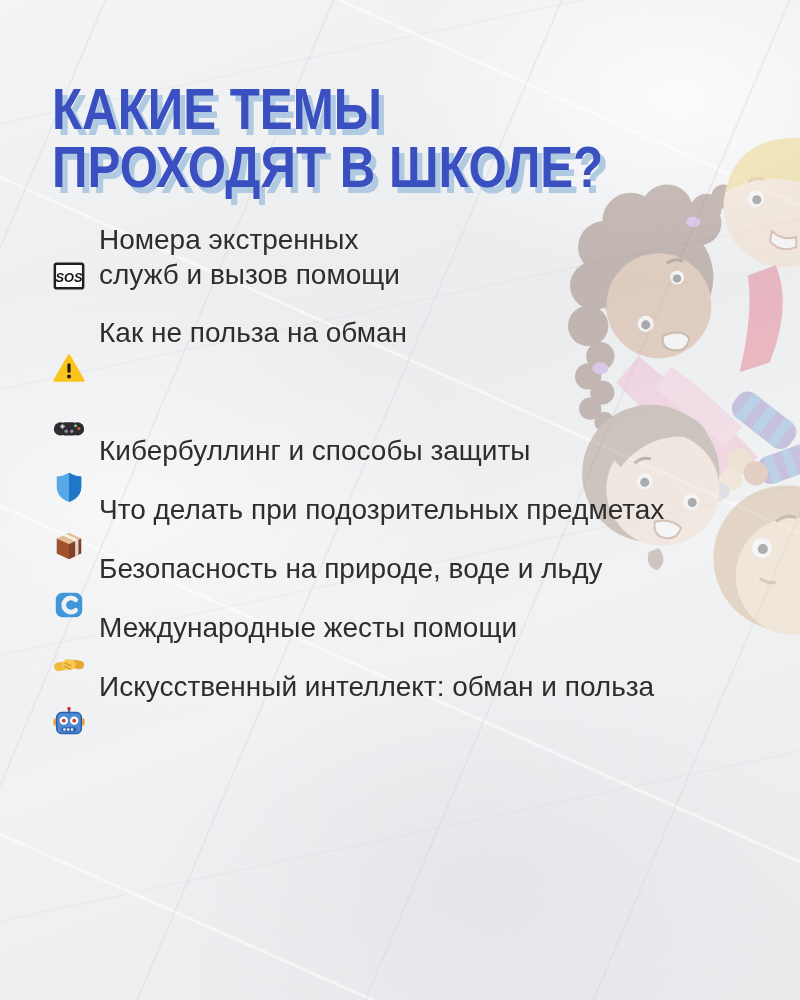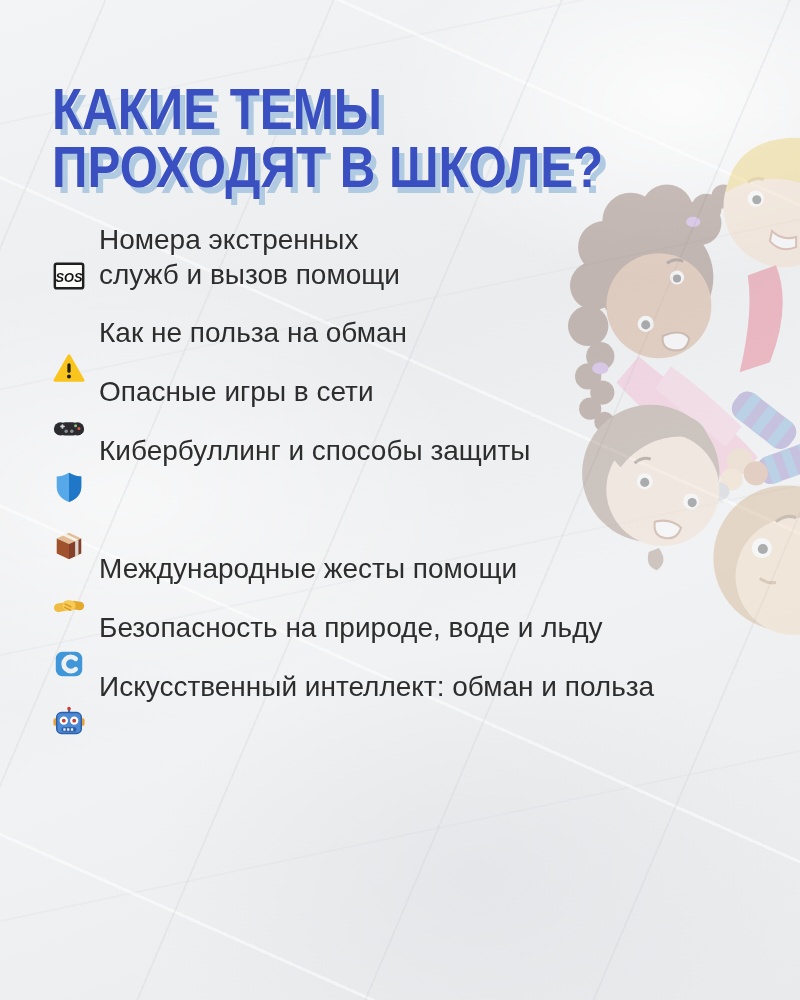--- a/index.html
+++ b/index.html
@@ -164,21 +164,20 @@
               <circle cx="27" cy="19" r="7" fill="#2b2b30"></circle>
             <rect x="8" y="12" width="20" height="14" rx="6" fill="#2b2b30"></rect>
             <rect x="8.6" y="15.4" width="5" height="1.9" rx="0.9" fill="#cfd3d8"></rect>
             <rect x="10.1" y="13.9" width="1.9" height="5" rx="0.9" fill="#cfd3d8"></rect>
             <circle cx="25" cy="15.5" r="1.6" fill="#7dc87d"></circle>
               <circle cx="28.5" cy="18.5" r="1.6" fill="#d85a4a"></circle>
             <circle cx="15" cy="21.5" r="1.8" fill="#8a8f96"></circle>
               <circle cx="21" cy="21.5" r="1.8" fill="#8a8f96"></circle>
           </svg>
         </span>
-        <span>Опасные игры в сети</span>
       </li>
 
       <li class="topic">
         <span class="icon">
           <svg viewBox="0 0 36 36">
             <path d="M18 3 C23 6 28 7 31 7 V18 C31 26 25 31.5 18 34 C11 31.5 5 26 5 18 V7 C8 7 13 6 18 3 Z" fill="#57a8e8"></path>
             <path d="M18 3 C23 6 28 7 31 7 V18 C31 26 25 31.5 18 34 Z" fill="#2077c8"></path>
           </svg>
         </span>
         <span>Кибербуллинг и способы защиты</span>
@@ -187,42 +186,43 @@
       <li class="topic">
         <span class="icon">
           <svg viewBox="0 0 36 36">
             <path d="M18 4 L31 10 L18 16 L5 10 Z" fill="#e3bd95"></path>
             <path d="M5 10 L18 16 V32 L5 26 Z" fill="#a0522d"></path>
             <path d="M31 10 L18 16 V32 L31 26 Z" fill="#84402a"></path>
             <path d="M11.5 7 L24.5 13 L28 11.4 L15 5.4 Z" fill="#f5f2ec"></path>
             <path d="M24.5 13 V29.4 L28 27.8 V11.4 Z" fill="#ddd8cf"></path>
           </svg>
         </span>
+        <span>Что делать при подозрительных предметах</span>
+      </li>
+
+      <li class="topic">
+        <span class="icon">
+          <svg viewBox="0 0 36 36">
+            <rect x="4" y="5" width="28" height="26" rx="7" fill="#3f96d9"></rect>
+            <path d="M25 12.5 a7.5 7.5 0 1 0 0 11" stroke="#eef0f1" stroke-width="5" fill="none" stroke-linecap="round"></path>
+          </svg>
+        </span>
+        <span>Безопасность на природе, воде и льду</span>
       </li>
 
       <li class="topic">
         <span class="icon">
           <svg viewBox="0 0 36 36">
             <rect x="2" y="16" width="15" height="9" rx="4.5" fill="#f0bc3f" transform="rotate(-9 9 20)"></rect>
             <rect x="19" y="14" width="15" height="9" rx="4.5" fill="#e3a92c" transform="rotate(9 26 19)"></rect>
             <rect x="11" y="13" width="14" height="11" rx="5.5" fill="#f6ca55"></rect>
             <path d="M14 17 l6 3 M13.5 20.5 l6 3" stroke="#d89b25" stroke-width="1.6" stroke-linecap="round"></path>
           </svg>
         </span>
         <span>Международные жесты помощи</span>
-      </li>
-
-      <li class="topic">
-        <span class="icon">
-          <svg viewBox="0 0 36 36">
-            <rect x="4" y="5" width="28" height="26" rx="7" fill="#3f96d9"></rect>
-            <path d="M25 12.5 a7.5 7.5 0 1 0 0 11" stroke="#eef0f1" stroke-width="5" fill="none" stroke-linecap="round"></path>
-          </svg>
-        </span>
-        <span>Безопасность на природе, воде и льду</span>
       </li>
 
 
       <li class="topic">
         <span class="icon">
           <svg viewBox="0 0 36 36">
             <rect x="17" y="2" width="2.2" height="5" fill="#3a6fb8"></rect>
               <circle cx="18" cy="2.8" r="1.9" fill="#d2392f"></circle>
             <rect x="1.5" y="13" width="4.5" height="8" rx="2" fill="#e8a33c"></rect>
             <rect x="30" y="13" width="4.5" height="8" rx="2" fill="#e8a33c"></rect>

